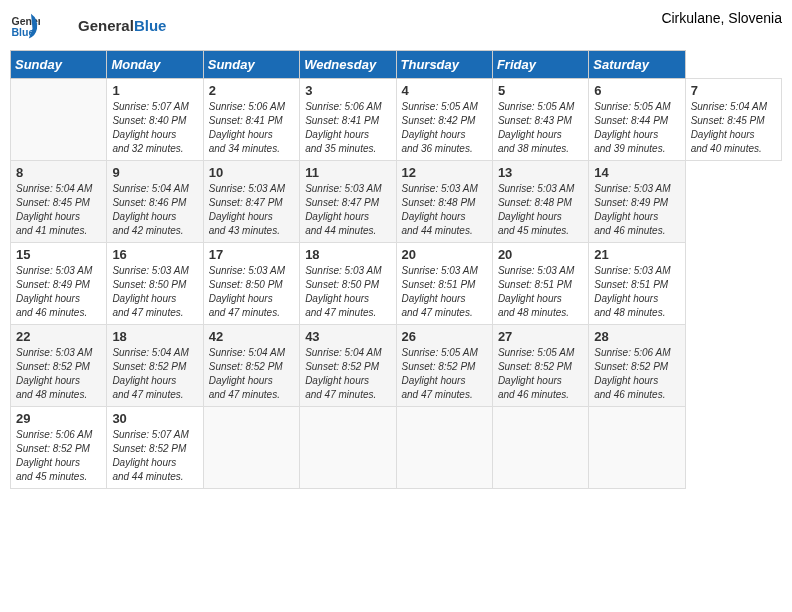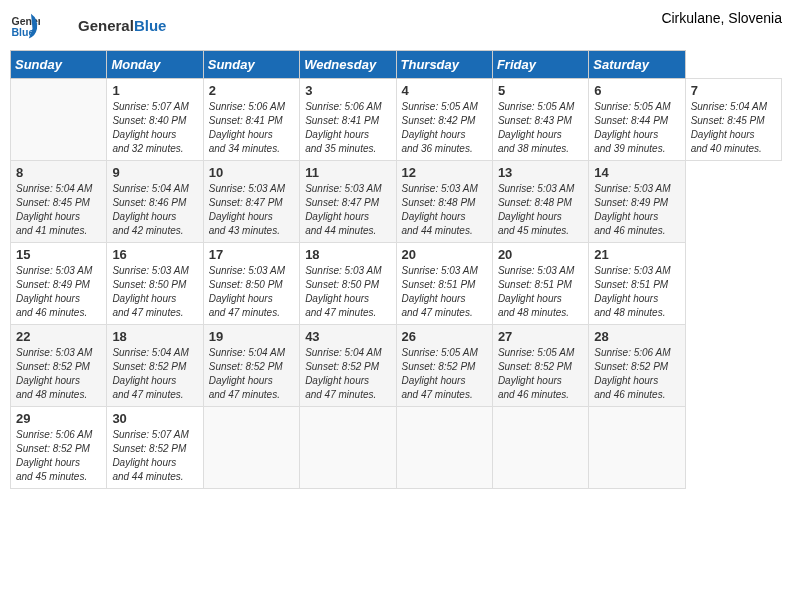--- a/index.html
+++ b/index.html
@@ -328,21 +328,21 @@
         <td>
           <span class="day-num">18</span>
         <div class="day-info">
           Sunrise: 5:04 AM<br>
           Sunset: 8:52 PM<br>
           Daylight hours<br>
           and 47 minutes.
         </div>
         </td>
         <td>
-          <span class="day-num">19</span>
+          <span class="day-num">42</span>
         <div class="day-info">
           Sunrise: 5:04 AM<br>
           Sunset: 8:52 PM<br>
           Daylight hours<br>
           and 47 minutes.
         </div>
         </td>
         <td>
           <span class="day-num">43</span>
         <div class="day-info">

